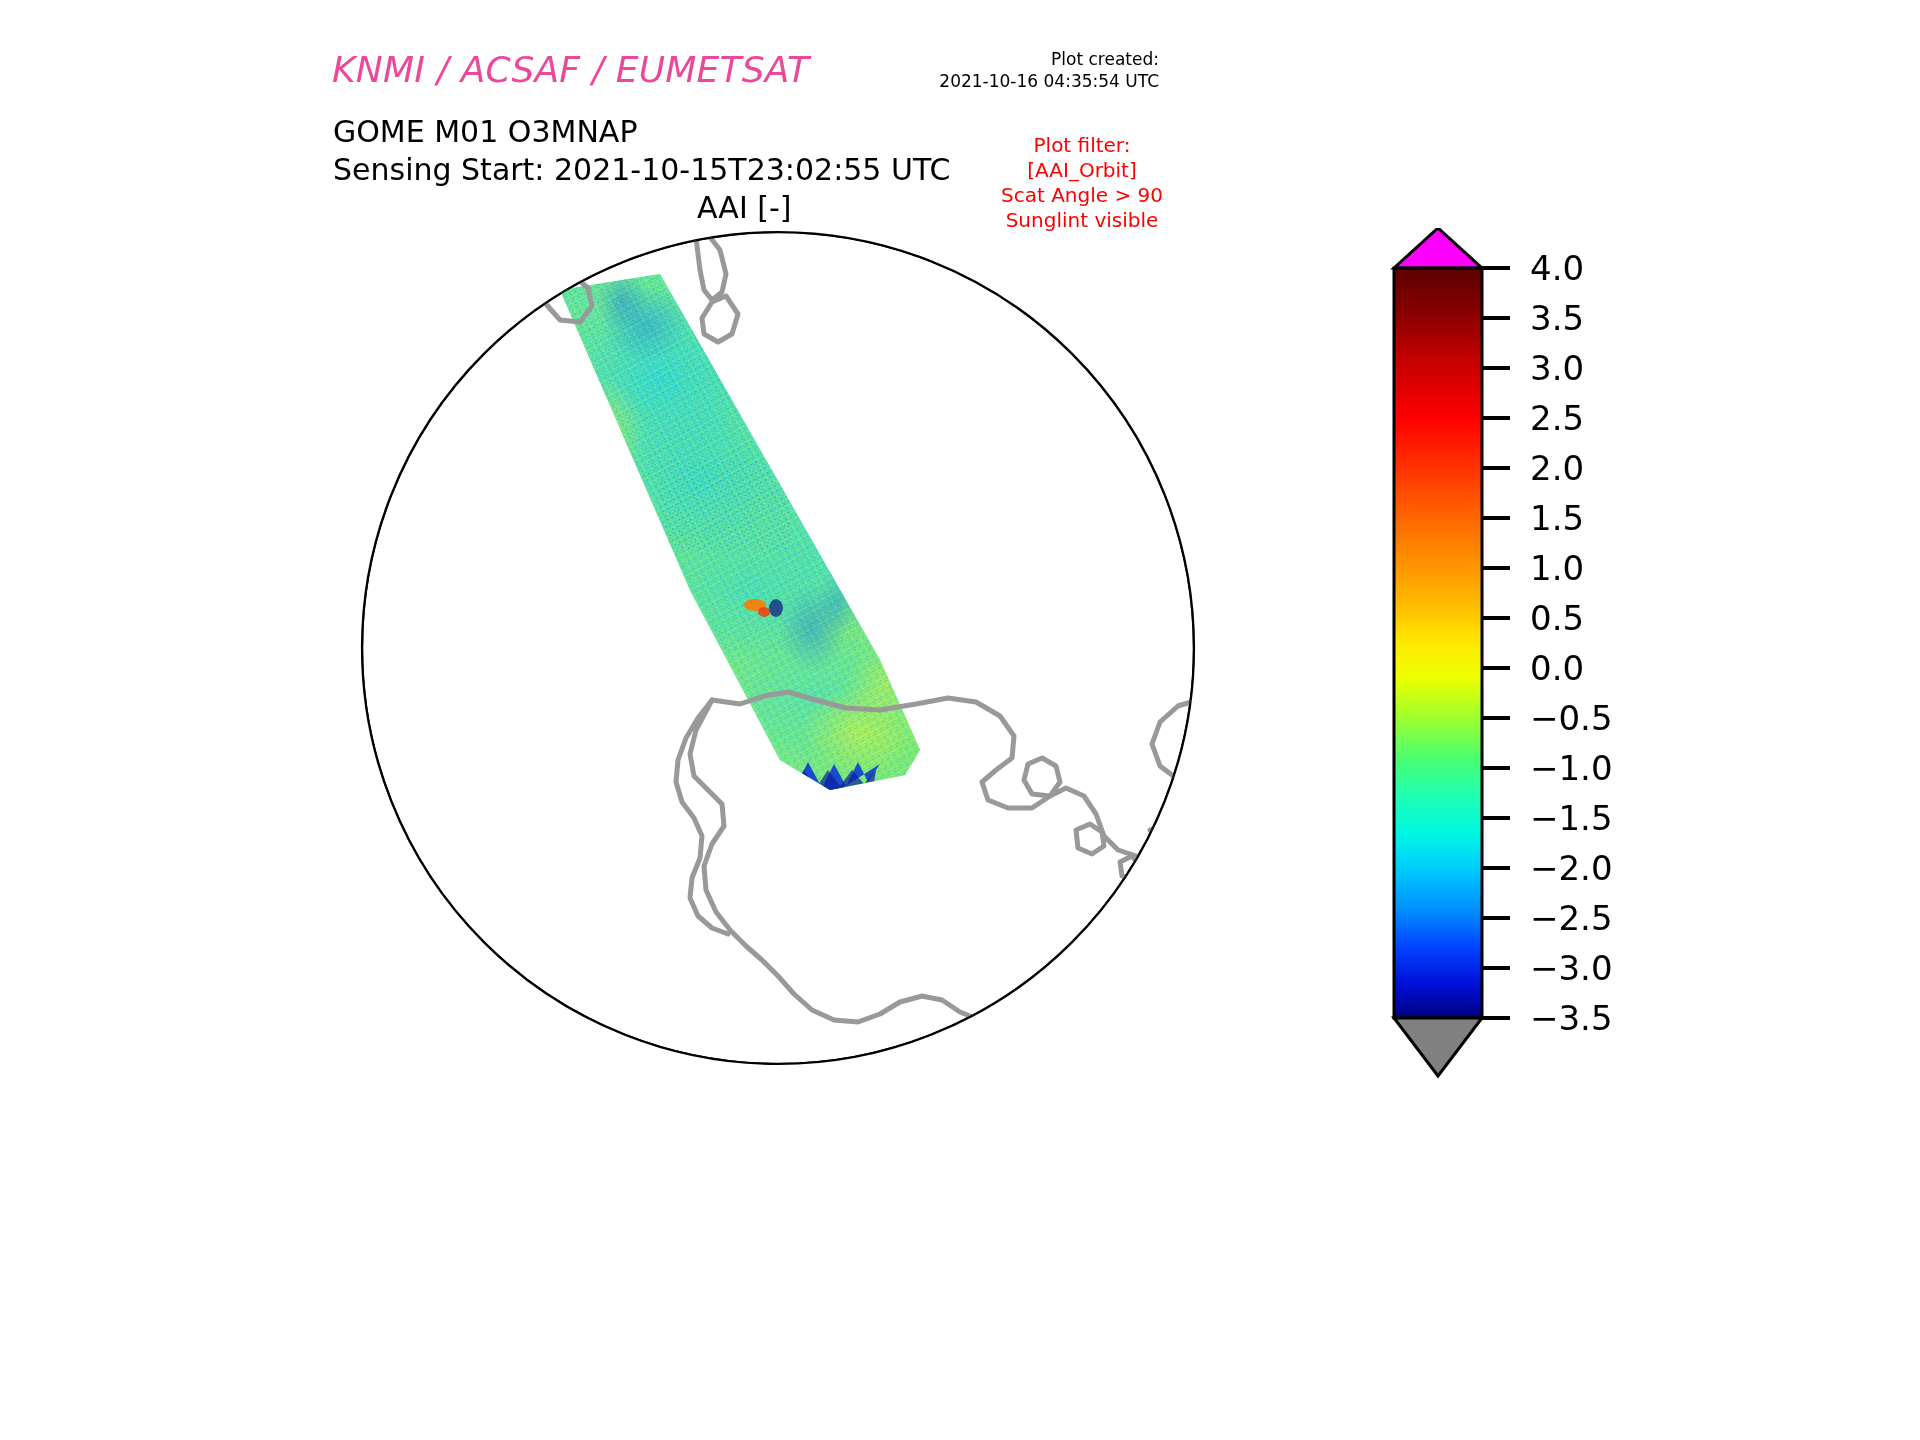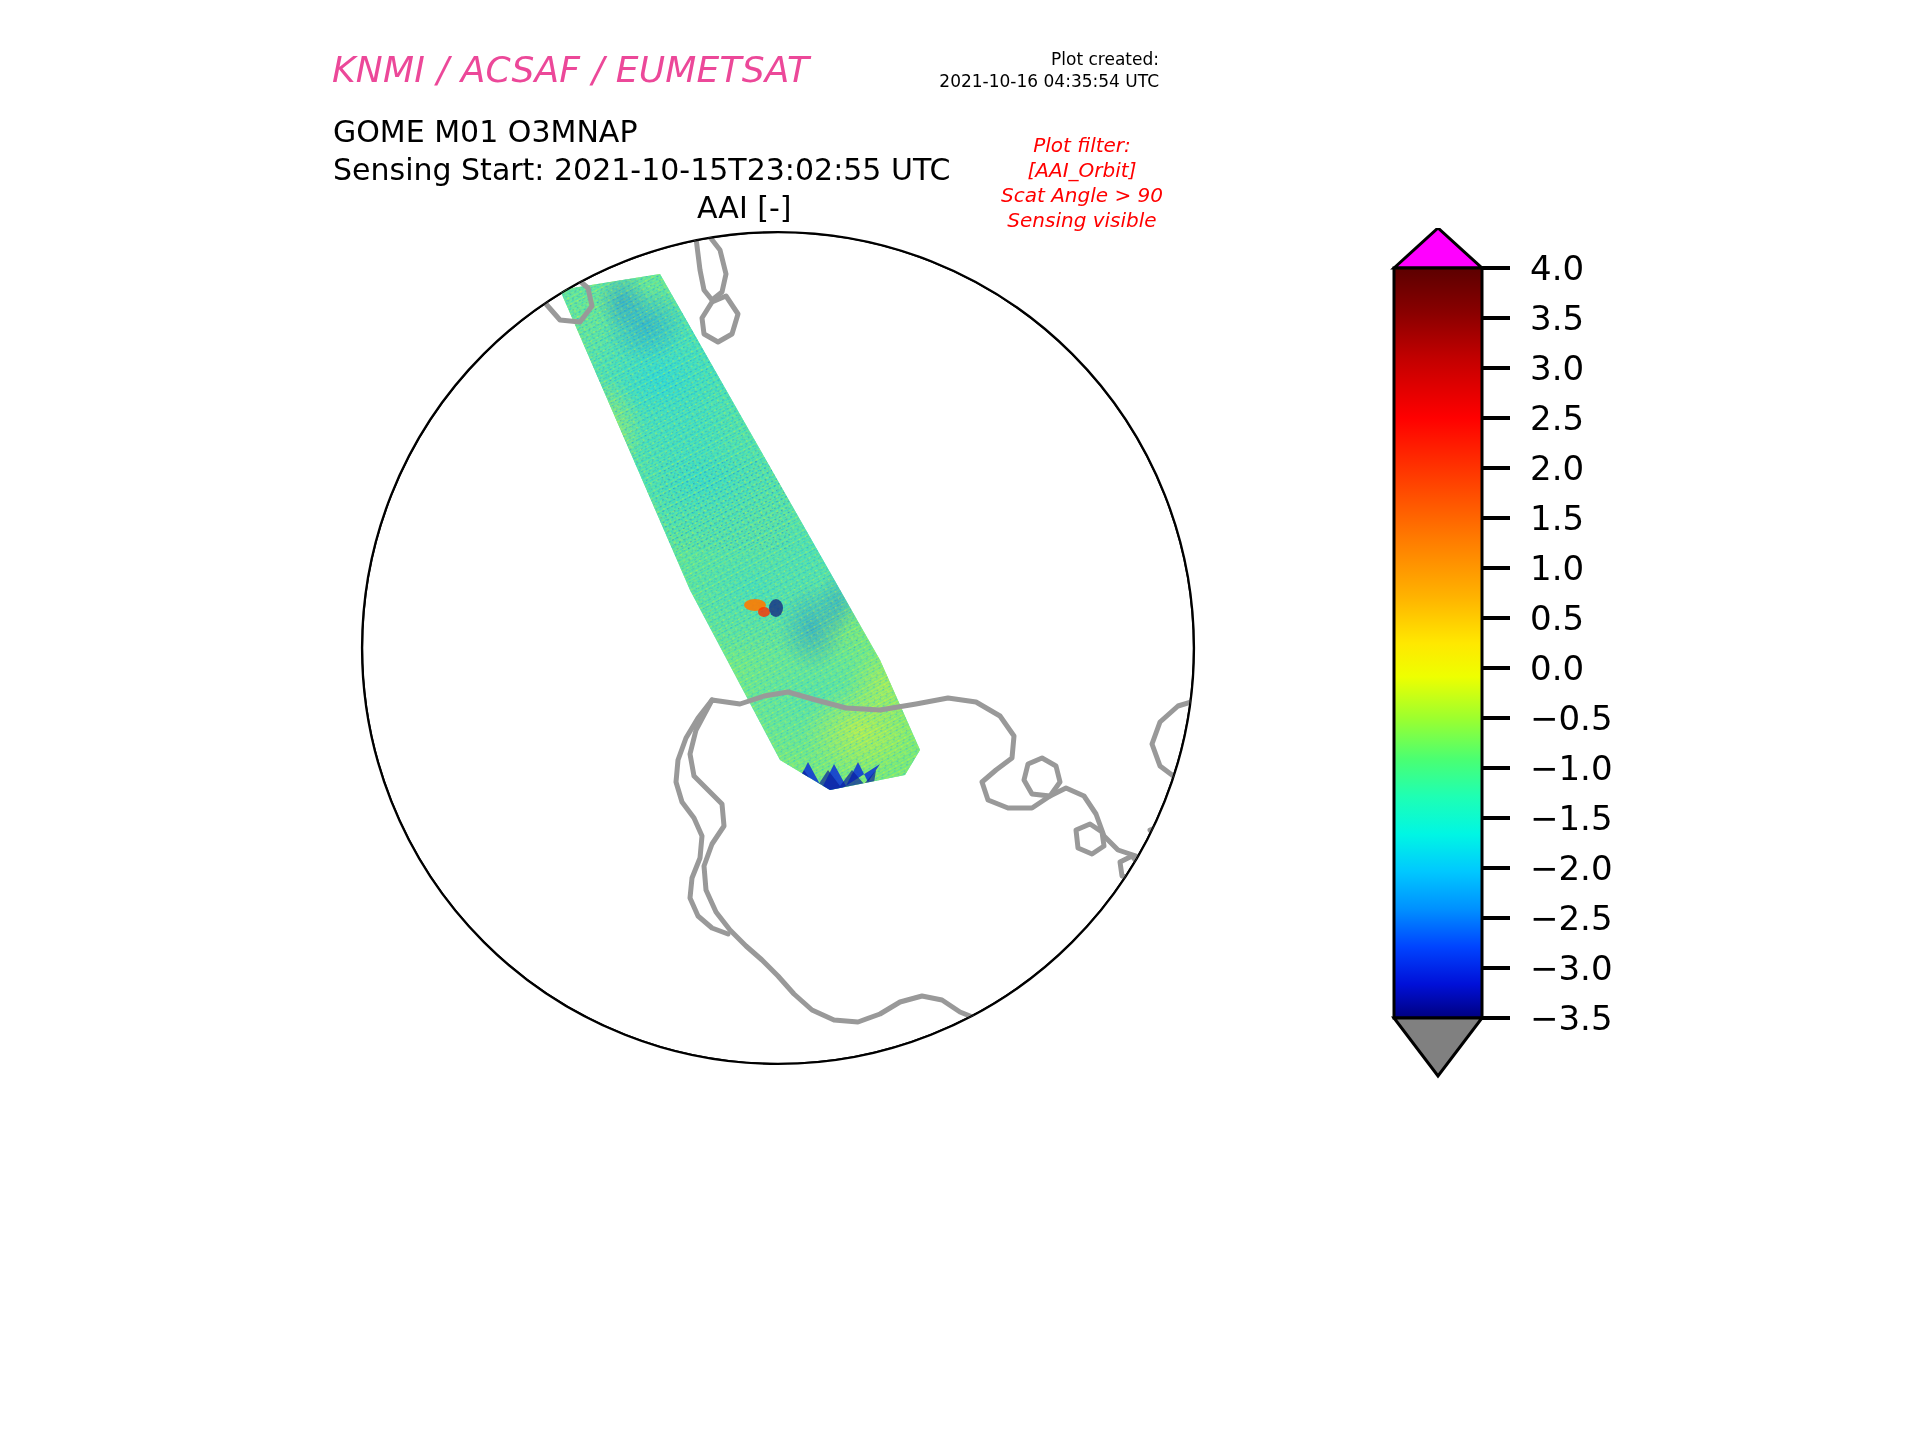--- a/index.html
+++ b/index.html
@@ -7,21 +7,21 @@
        font-family:"DejaVu Sans","Liberation Sans",sans-serif;color:#000;}
 
   .abs{position:absolute;}
 
   
   #brand-title{left:332px;top:49px;font-size:36px;color:#ec4899;letter-spacing:0.2px;white-space:nowrap;font-style:italic;}
   #product-block{left:333px;top:113px;font-size:30px;line-height:38px;white-space:nowrap;}
   #plot-var-title{left:697px;top:190px;font-size:30px;white-space:nowrap;}
 
   #created-block{right:761px;top:48px;text-align:right;font-size:17px;line-height:22px;white-space:nowrap;}
-  #filter-block{right:757px;top:133px;text-align:center;font-size:20px;line-height:25px;color:#ff0000;white-space:nowrap;font-style:italic;}
+  #filter-block{right:757px;top:133px;text-align:center;font-size:20px;line-height:25px;color:#ff0000;white-space:nowrap;}
 
   
   #map-panel{left:360px;top:230px;width:838px;height:838px;}
   #map-svg{display:block;width:838px;height:838px;}
 
   
   #colorbar-panel{left:1380px;top:228px;width:360px;height:880px;}
   #cb-svg{display:block;width:360px;height:880px;}
   .cb-tick-label{font-family:"DejaVu Sans","Liberation Sans",sans-serif;font-size:34px;fill:#000;}
 </style>
@@ -39,21 +39,21 @@
 
 <div class="abs" id="created-block">
   <div>Plot created:</div>
   <div>2021-10-16 04:35:54 UTC</div>
 </div>
 
 <div class="abs" id="filter-block">
   <div>Plot filter:</div>
   <div>[AAI_Orbit]</div>
   <div>Scat Angle &gt; 90</div>
-  <div>Sensing visible</div>
+  <div>Sunglint visible</div>
 </div>
 
 <div class="abs" id="map-panel">
   <svg id="map-svg" viewBox="0 0 838 838">
     <defs>
       <clipPath id="globeClip">
           <circle cx="418" cy="418" r="416"></circle>
         </clipPath>
       <clipPath id="swathClip">
         <path d="M200,60 L300,44 L520,430 L560,520 L545,545 L470,560 L420,530 L330,360 Z"></path>

